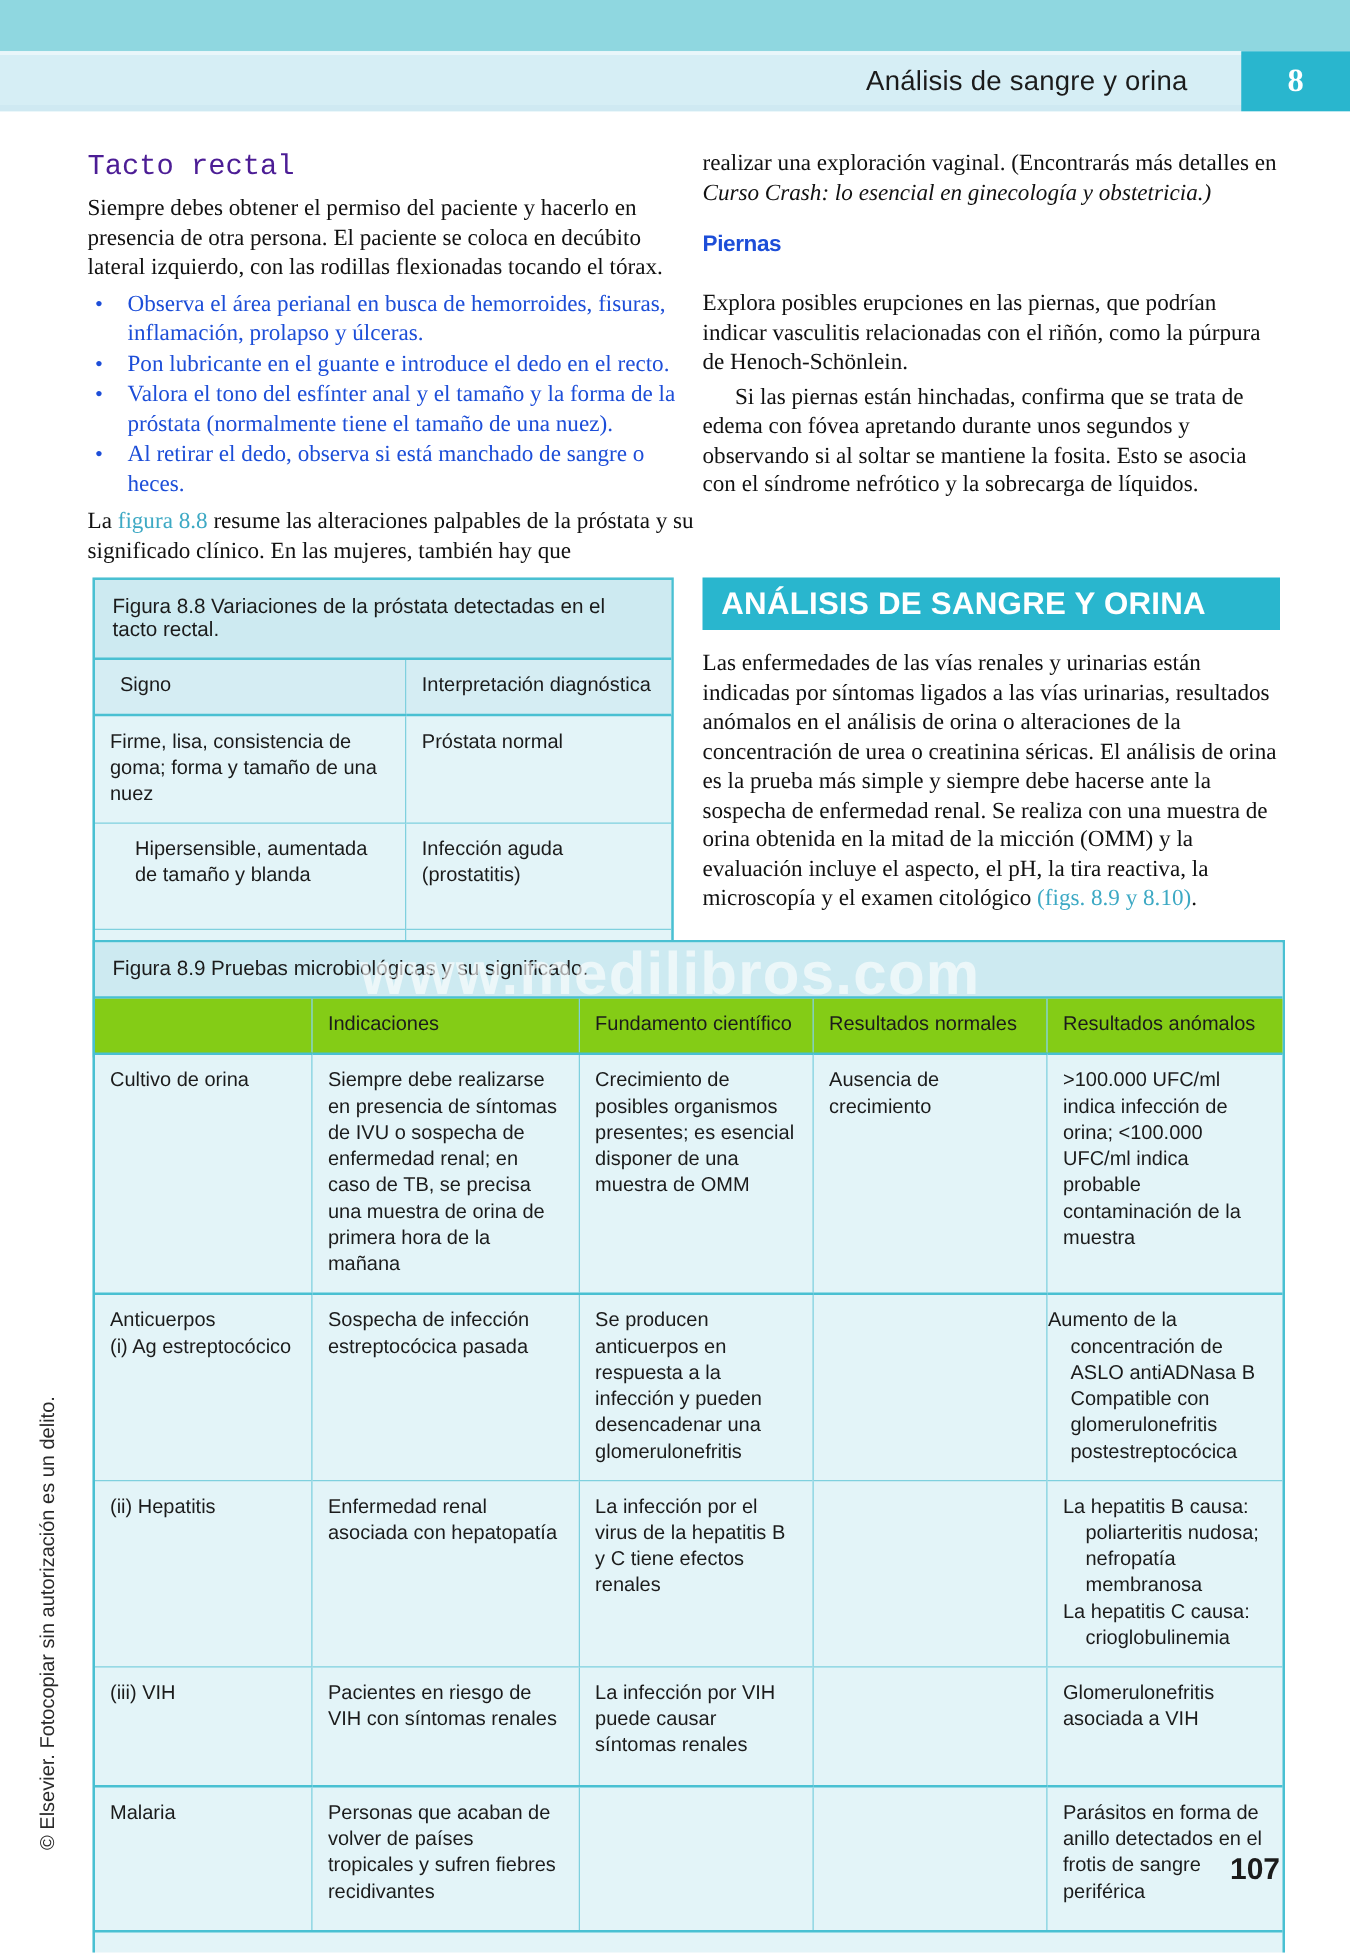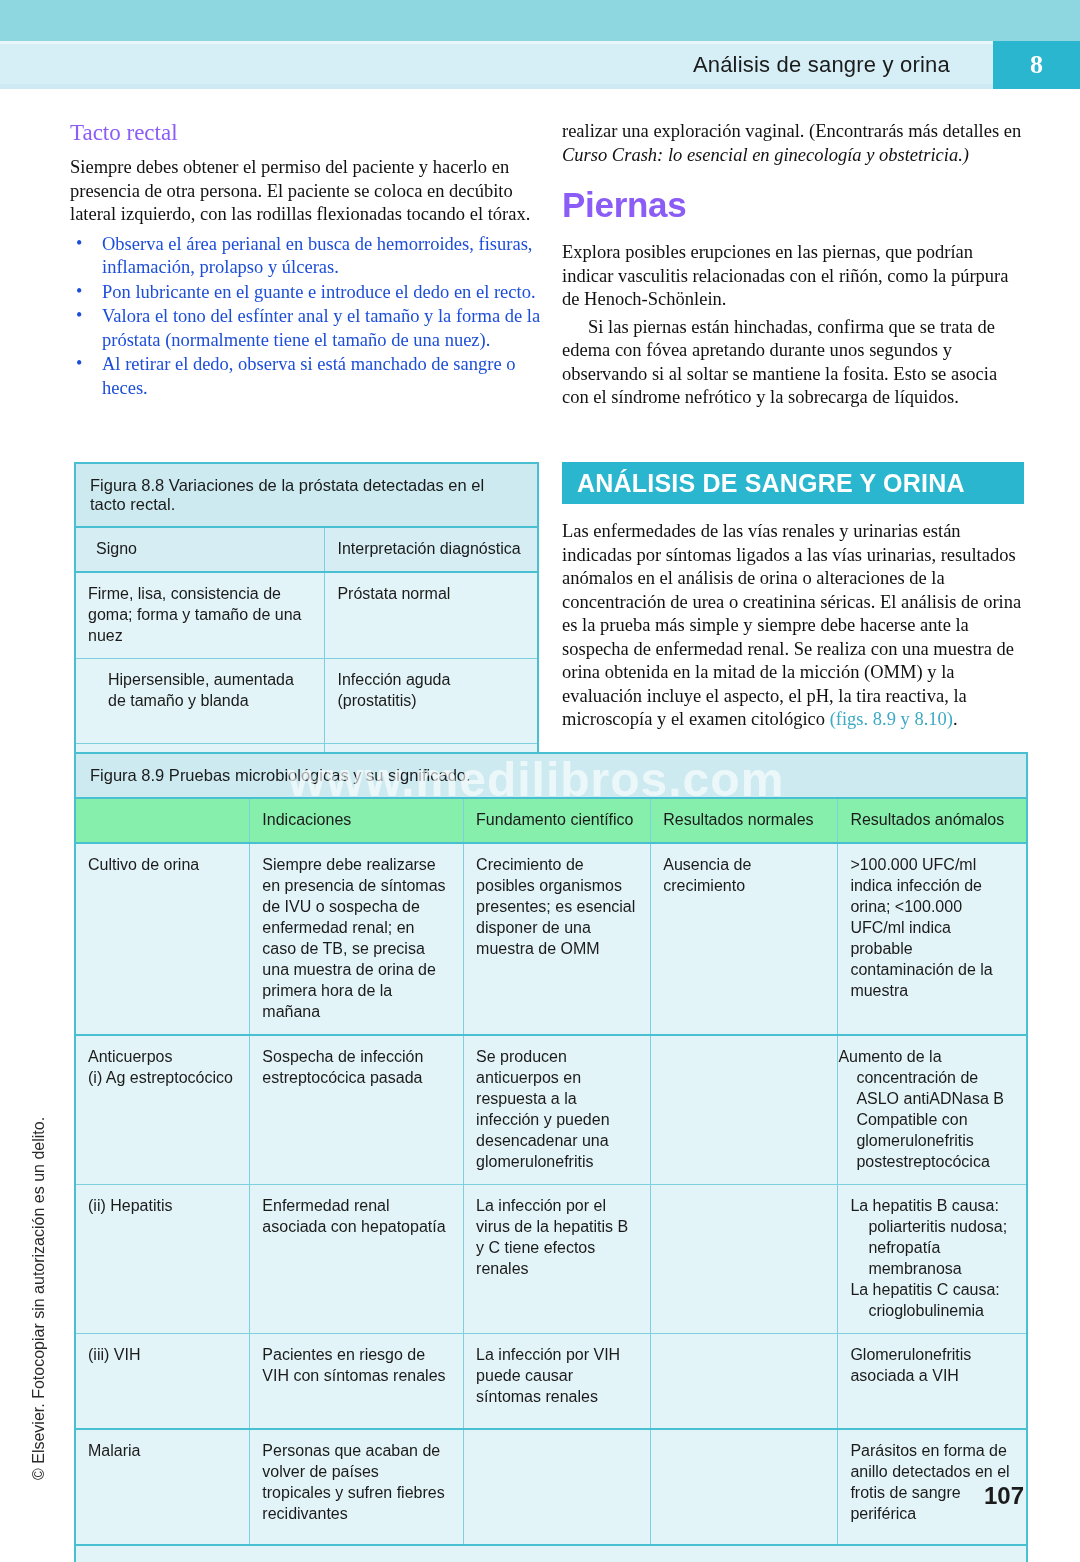--- a/index.html
+++ b/index.html
@@ -26,22 +26,22 @@
     font-family:"Liberation Serif", serif;
     font-size:26px;font-weight:bold;
     display:flex;align-items:center;justify-content:center;
   }
 
   
   .col-left{position:absolute;left:70px;top:120px;width:490px;}
   .col-right{position:absolute;left:562px;top:120px;width:462px;}
 
   h2.sub{
-    font-family:Liberation Serif, serif;
-    font-size:23px;font-weight:normal;color:#8b5cf6;
+    font-family:Liberation Mono, monospace;
+    font-size:23px;font-weight:normal;color:#4c1d95;
     margin:0 0 10px 0;
   }
   p.body{
     font-family:"Liberation Serif", serif;
     font-size:18.5px;line-height:23.5px;
     margin:0 0 4px 0;color:#111;text-align:left;
   }
   p.body.ind{text-indent:26px;}
   ul.bullets{margin:6px 0 6px 0;padding:0;list-style:none;}
   ul.bullets li{
@@ -50,22 +50,22 @@
     font-size:18.5px;line-height:23.5px;color:#1d4ed8;
     margin-bottom:1px;
   }
   ul.bullets li:before{
     content:"\2022";position:absolute;left:6px;top:-1px;font-size:18px;
   }
   .lnk{color:#3da9c4;}
   .ital{font-style:italic;}
   h2.piernas{
     font-family:"Liberation Sans", sans-serif;
-    font-size:35px;font-weight:bold;color:#8b5cf6;
-    margin:18px 0 16px 0;letter-spacing:-.3px;
+    font-size:18px;font-weight:bold;color:#1d4ed8;
+    margin:18px 0 26px 0;letter-spacing:-.3px;
   }
 
   
   .banner{
     position:absolute;left:562px;top:462px;width:462px;height:42px;
     background:#29b6ce;
     display:flex;align-items:center;
   }
   .banner span{
     font-family:"Liberation Sans", sans-serif;
@@ -88,21 +88,21 @@
     font-family:"Liberation Sans", sans-serif;
     font-size:16px;line-height:21px;
     color:#1b1b1b;text-align:left;vertical-align:top;
     padding:10px 12px 12px 12px;
   }
   .t88 th{background:#d5edf3;font-weight:normal;border-bottom:2px solid #49c0d2;}
   .t88 td{border-top:1px solid #7fd0de;}
   .t88 .vdiv{border-left:1px solid #7fd0de;}
   .t88 tr:first-child td{border-top:none;}
 
-  .t89 th{background:#86efac;font-weight:normal;border-bottom:2px solid #49c0d2;}
+  .t89 th{background:#84cc16;font-weight:normal;border-bottom:2px solid #49c0d2;}
   .t89 td{border-top:2px solid #49c0d2;}
   .t89 td.sub{border-top:1px solid #7fd0de;}
   .t89 .vdiv{border-left:1px solid #7fd0de;}
   .hang{padding-left:18px;text-indent:-18px;}
 
   .footnote{
     border-top:2px solid #49c0d2;
     font-family:"Liberation Sans", sans-serif;
     font-size:15.5px;line-height:24px;color:#1b1b1b;
     padding:12px 14px 14px 14px;
@@ -145,20 +145,21 @@
 
 <div class="col-left">
   <h2 class="sub">Tacto rectal</h2>
   <p class="body">Siempre debes obtener el permiso del paciente y hacerlo en presencia de otra persona. El paciente se coloca en decúbito lateral izquierdo, con las rodillas flexionadas tocando el tórax.</p>
   <ul class="bullets">
     <li>Observa el área perianal en busca de hemorroides, fisuras, inflamación, prolapso y úlceras.</li>
     <li>Pon lubricante en el guante e introduce el dedo en el recto.</li>
     <li>Valora el tono del esfínter anal y el tamaño y la forma de la próstata (normalmente tiene el tamaño de una nuez).</li>
     <li>Al retirar el dedo, observa si está manchado de sangre o heces.</li>
   </ul>
+  <p class="body"><span>La </span><span class="lnk">figura 8.8</span><span> resume las alteraciones palpables de la próstata y su significado clínico. En las mujeres, también hay que</span></p>
 </div>
 
 <div class="col-right">
   <p class="body"><span>realizar una exploración vaginal. (Encontrarás más detalles en </span><span class="ital">Curso Crash: lo esencial en ginecología y obstetricia.)</span></p>
   <h2 class="piernas">Piernas</h2>
   <p class="body">Explora posibles erupciones en las piernas, que podrían indicar vasculitis relacionadas con el riñón, como la púrpura de Henoch-Schönlein.</p>
   <p class="body ind">Si las piernas están hinchadas, confirma que se trata de edema con fóvea apretando durante unos segundos y observando si al soltar se mantiene la fosita. Esto se asocia con el síndrome nefrótico y la sobrecarga de líquidos.</p>
 </div>
 
 <div class="banner">

